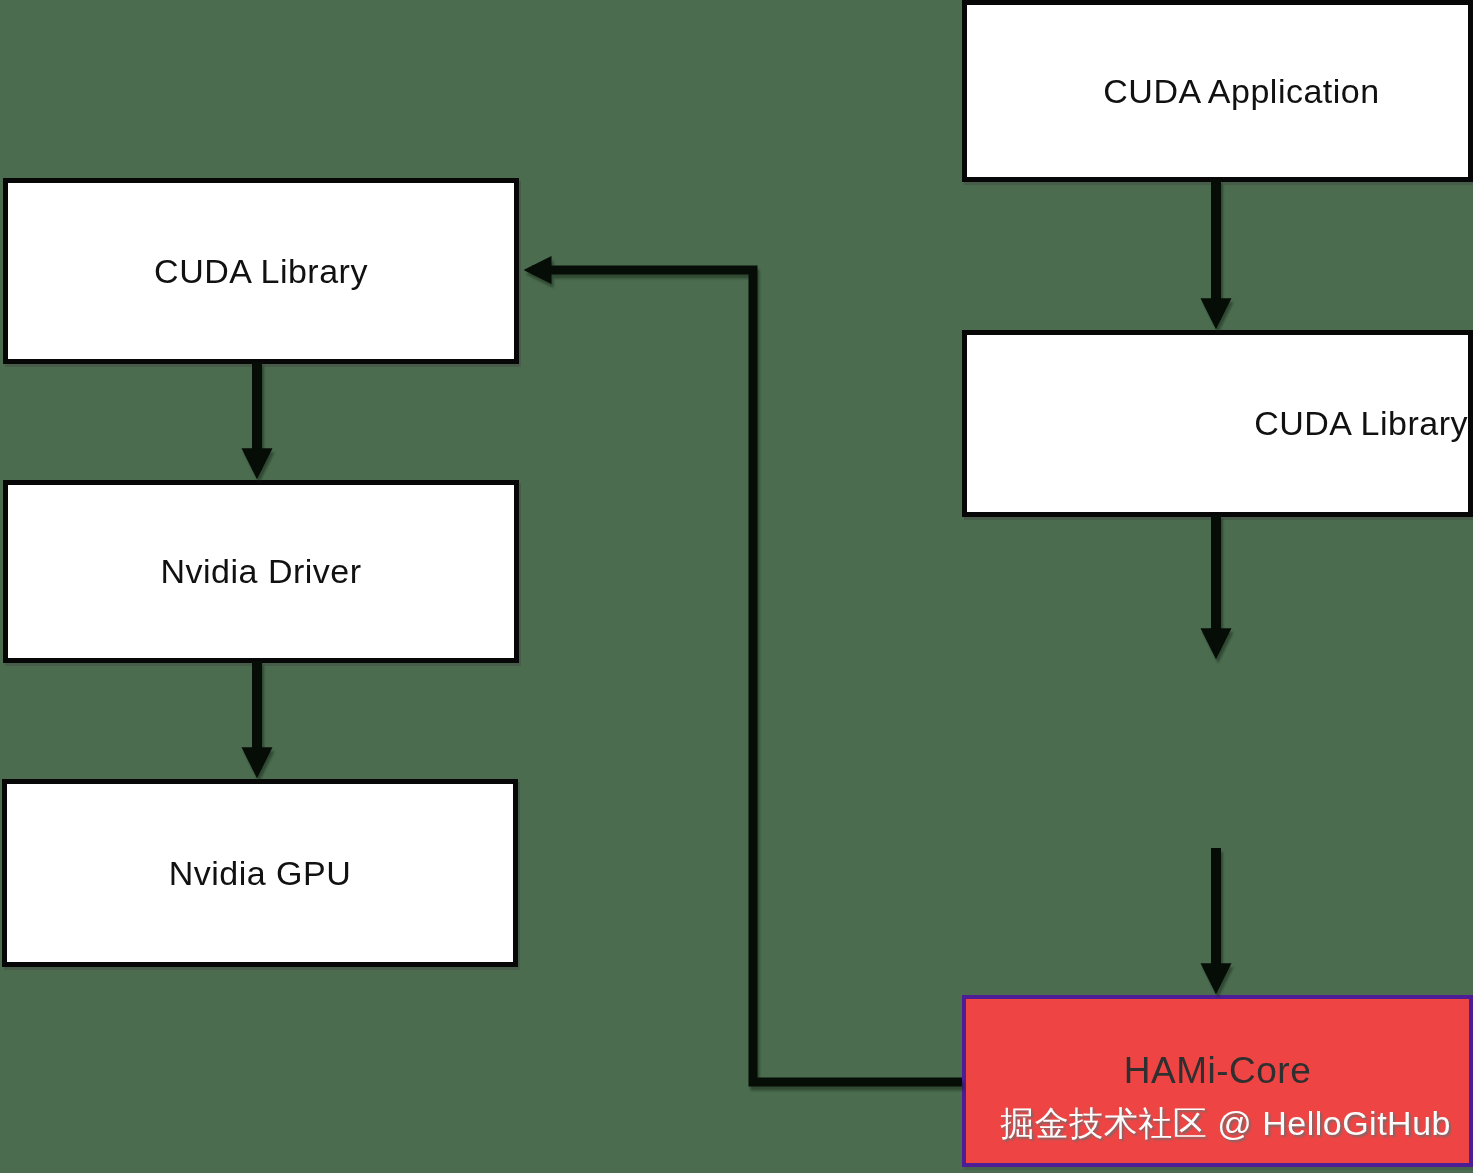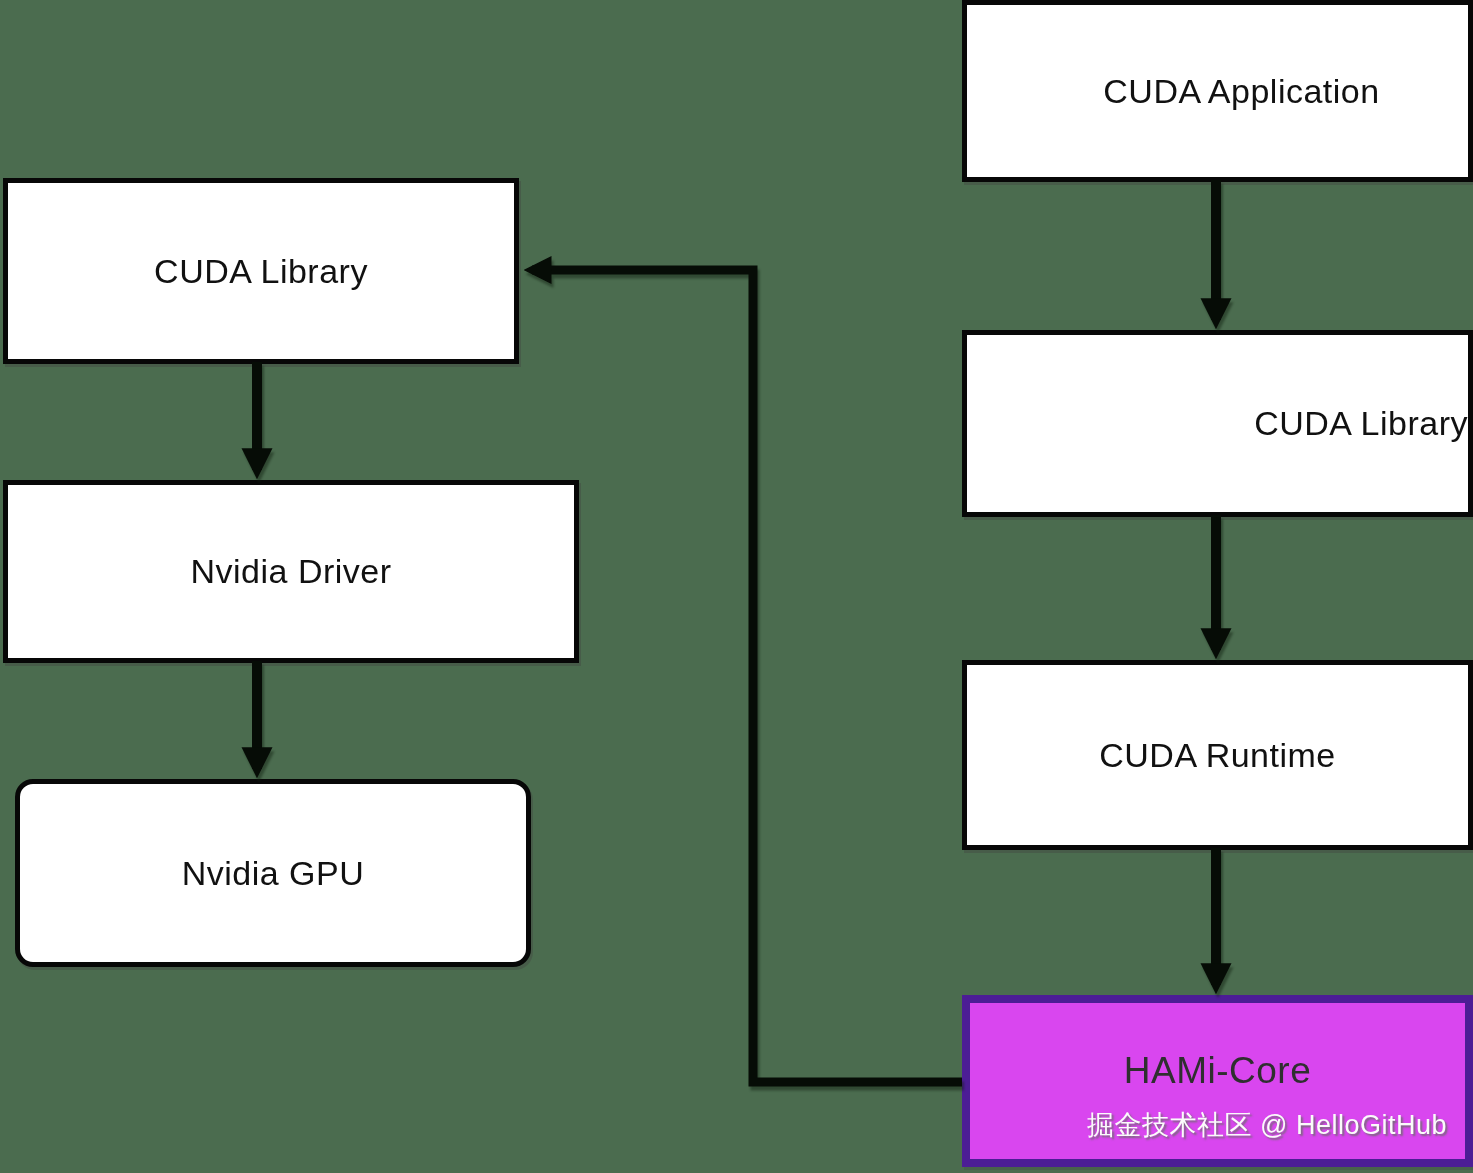--- a/index.html
+++ b/index.html
@@ -24,33 +24,33 @@
     align-items: center;
     justify-content: center;
   }
   .box .label {
     font-size: 34px;
     color: #111111;
     letter-spacing: 0.5px;
     white-space: nowrap;
   }
   .box.hami {
-    background: #d946ef;
-    border: 8px solid #4c1d95;
+    background: #ef4444;
+    border: 4px solid #4c1d95;
     box-shadow: 2px 3px 0 rgba(70,80,70,0.35);
   }
   .box.hami .label {
     font-size: 37px;
     color: #2f2f2f;
   }
   #watermark {
     position: absolute;
     right: 18px;
     bottom: 16px;
-    font-size: 27px;
+    font-size: 34px;
     color: #fbfbfb;
     text-shadow: 2px 2px 2px rgba(110,110,110,0.9);
     white-space: nowrap;
     letter-spacing: 0.5px;
   }
   #arrow-layer {
     position: absolute;
     left: 0;
     top: 0;
     pointer-events: none;
@@ -59,39 +59,36 @@
 </style>
 </head>
 <body>
 
 <div id="canvas" style="background:#4b6c4f;">
 
   <div class="box" style="left:3px; top:178px; width:516px; height:186px;">
     <span class="label">CUDA Library</span>
   </div>
 
-  <div class="box" style="left:3px; top:480px; width:576px; height:183px;">
+  <div class="box" style="left:3px; top:480px; width:516px; height:183px;">
     <span class="label">Nvidia Driver</span>
   </div>
 
-  <div class="box" style="left:15px; top:779px; width:516px; height:188px;border-radius:18px;">
+  <div class="box" style="left:2px; top:779px; width:516px; height:188px;">
     <span class="label">Nvidia GPU</span>
   </div>
 
   <div class="box" style="left:962px; top:0px; width:511px; height:182px;padding-left:48px;">
     <span class="label">CUDA Application</span>
   </div>
 
   <div class="box" style="left:962px; top:330px; width:511px; height:187px;justify-content:flex-end;">
     <span class="label">CUDA Library</span>
   </div>
 
-  <div class="box" style="left:962px; top:660px; width:511px; height:190px;">
-    <span class="label">CUDA Runtime</span>
-  </div>
 
   <div class="box hami" style="left:962px; top:995px; width:511px; height:172px;">
     <span class="label" style="position:relative; top:-10px;">HAMi-Core</span>
     <span id="watermark">掘金技术社区 @ HelloGitHub</span>
   </div>
 
   <svg id="arrow-layer" width="1473" height="1173" viewBox="0 0 1473 1173">
     <defs>
       <marker id="ah" viewBox="0 0 10 10" refX="7" refY="5" markerWidth="3.1" markerHeight="3.4" orient="auto" markerUnits="strokeWidth">
         <path d="M 0 0 L 10 5 L 0 10 Z" fill="#060c06"></path>

